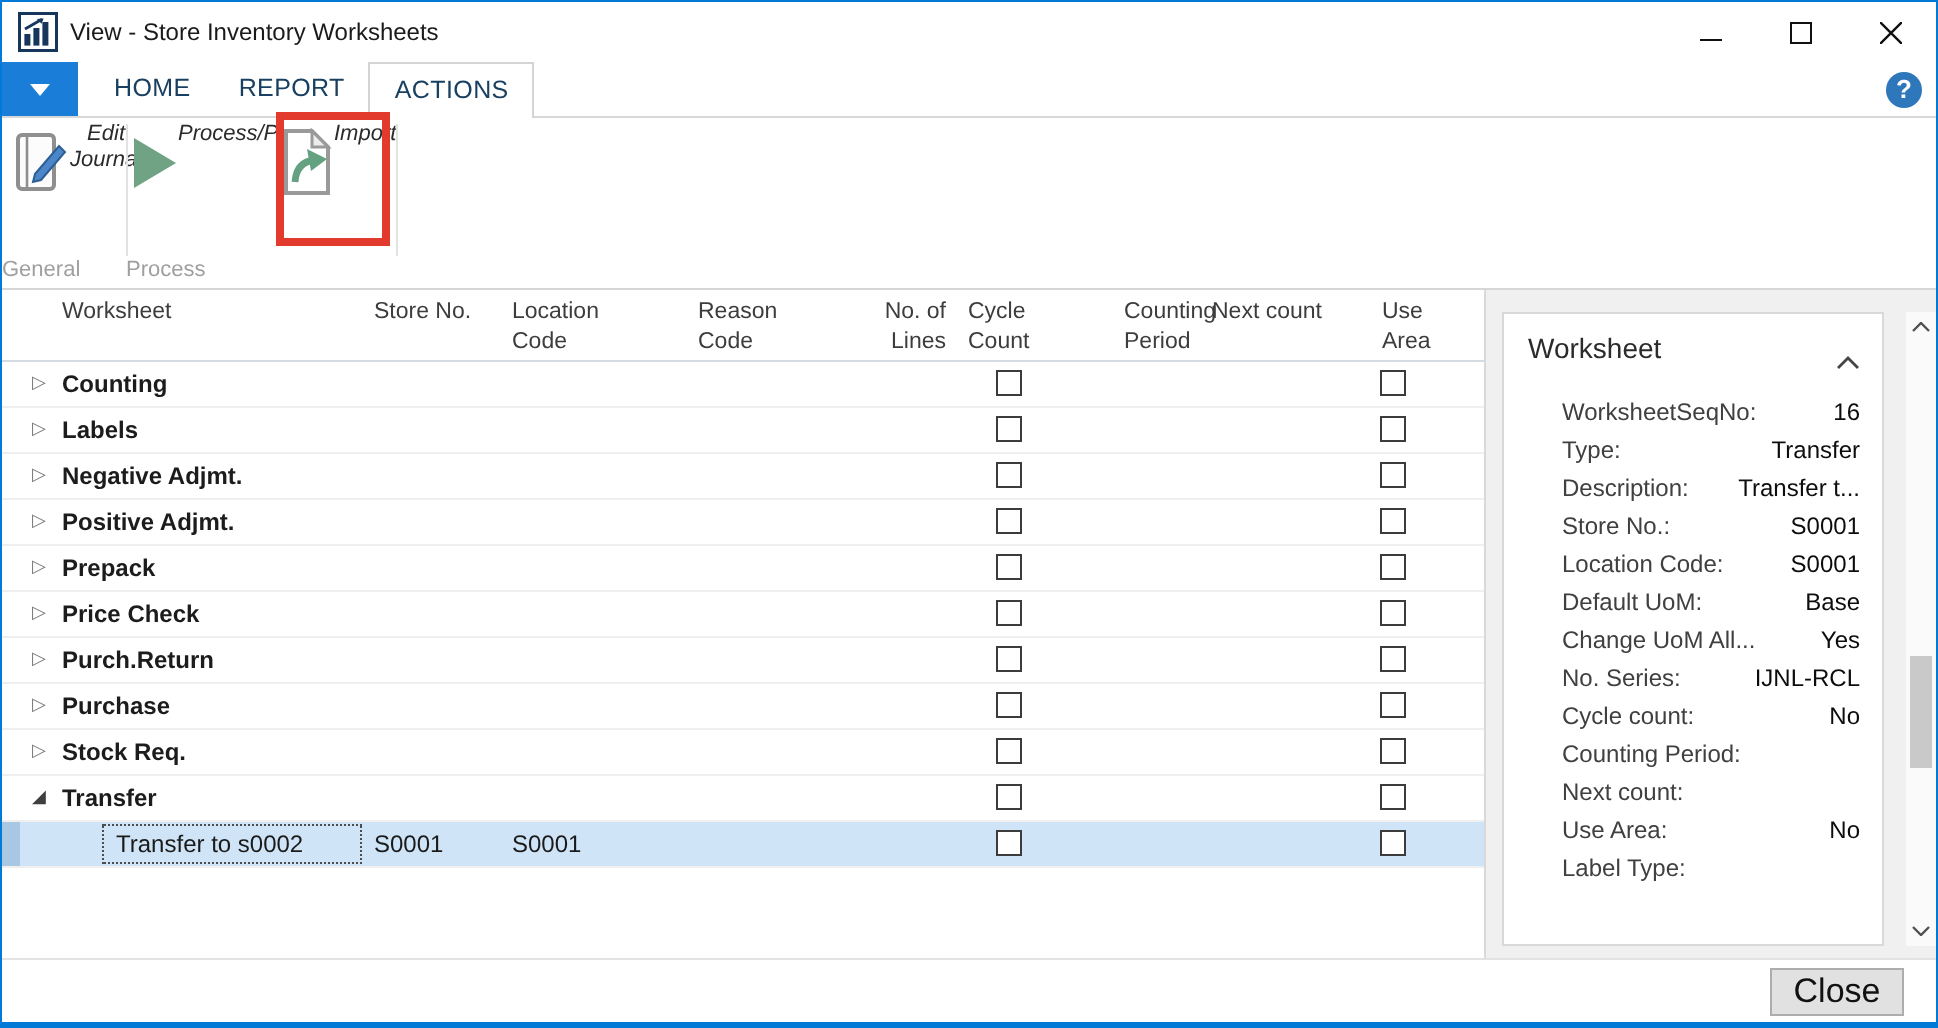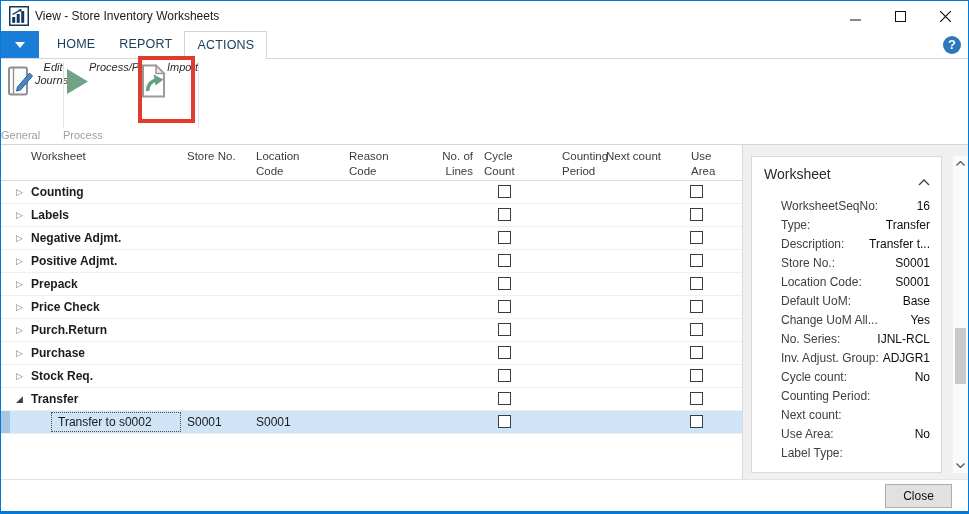--- a/index.html
+++ b/index.html
@@ -70,21 +70,21 @@
   .fact-chevron { position:absolute; right:11px; top:15px; }
   .frow { position:relative; height:19px; font-size:12px; }
   .flabel { position:absolute; left:13px; line-height:19px; color:#404040;margin-left:16px; }
   .fvalue { position:absolute; right:11px; line-height:19px; color:#0d0d0d; }
   .vscroll { position:absolute; right:0; top:11px; width:15px; height:317px; background:#fafafa; }
   .vs-arrow { position:absolute; left:0; width:15px; height:15px; display:flex; align-items:center; justify-content:center; }
   .vs-up { top:0; } .vs-down { bottom:0; }
   .vs-thumb { position:absolute; left:2px; top:172px; width:11px; height:56px; background:#c9c9c9; }
   
   .footer { position:absolute; left:0; top:478px; width:967px; height:33px; background:#fff; border-top:1px solid #e3e3e3; }
-  .close-btn { position:absolute; right:16px; top:4px; width:67px; height:24px; background:#e1e1e1; border:1px solid #adadad; font-size:12px; color:#111; text-align:center; line-height:22px; font-family:"Liberation Sans", sans-serif; }
+  .close-btn { position:absolute; right:16px; top:4px; width:67px; height:24px; background:#e1e1e1; border:1px solid #adadad; font-size:17px; color:#111; text-align:center; line-height:22px; font-family:"Liberation Sans", sans-serif; }
 </style>
 </head>
 <body>
 
 <div class="window">
 
   <div class="titlebar">
     <span class="app-icon">
       <svg width="20" height="20" viewBox="0 0 20 20">
         <rect x="0.75" y="0.75" width="18.5" height="18.5" fill="#fff" stroke="#16365c" stroke-width="1.5"></rect>
@@ -284,24 +284,20 @@
         </div>
       <div class="frow">
           <span class="flabel">Change UoM All...</span>
           <span class="fvalue">Yes</span>
         </div>
       <div class="frow">
           <span class="flabel">No. Series:</span>
           <span class="fvalue">IJNL-RCL</span>
         </div>
       <div class="frow">
-          <span class="flabel">Inv. Adjust. Group:</span>
-          <span class="fvalue">ADJGR1</span>
-        </div>
-      <div class="frow">
           <span class="flabel">Cycle count:</span>
           <span class="fvalue">No</span>
         </div>
       <div class="frow">
           <span class="flabel">Counting Period:</span>
           <span class="fvalue"></span>
         </div>
       <div class="frow">
           <span class="flabel">Next count:</span>
           <span class="fvalue"></span>

